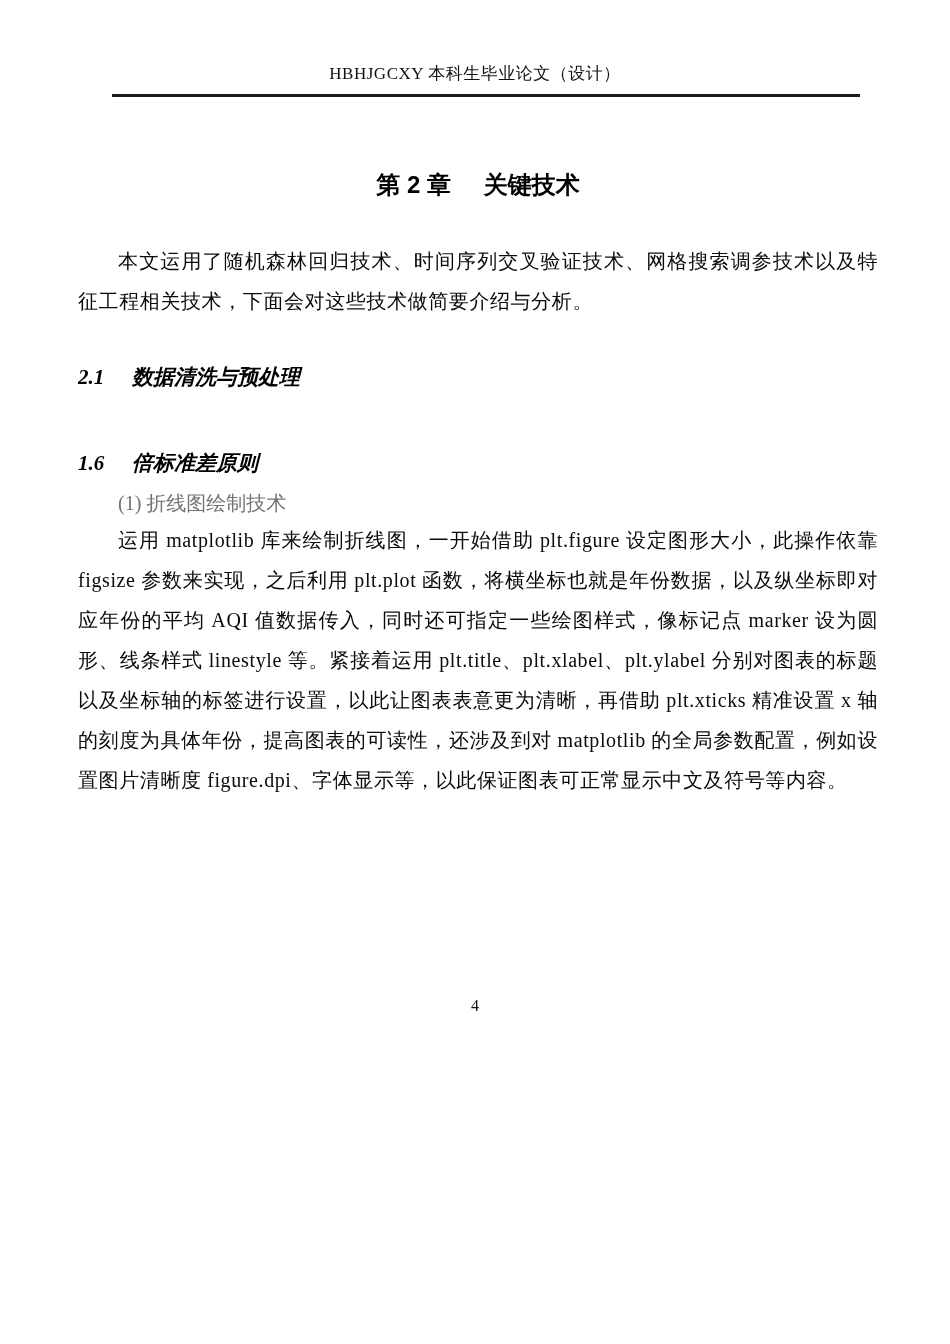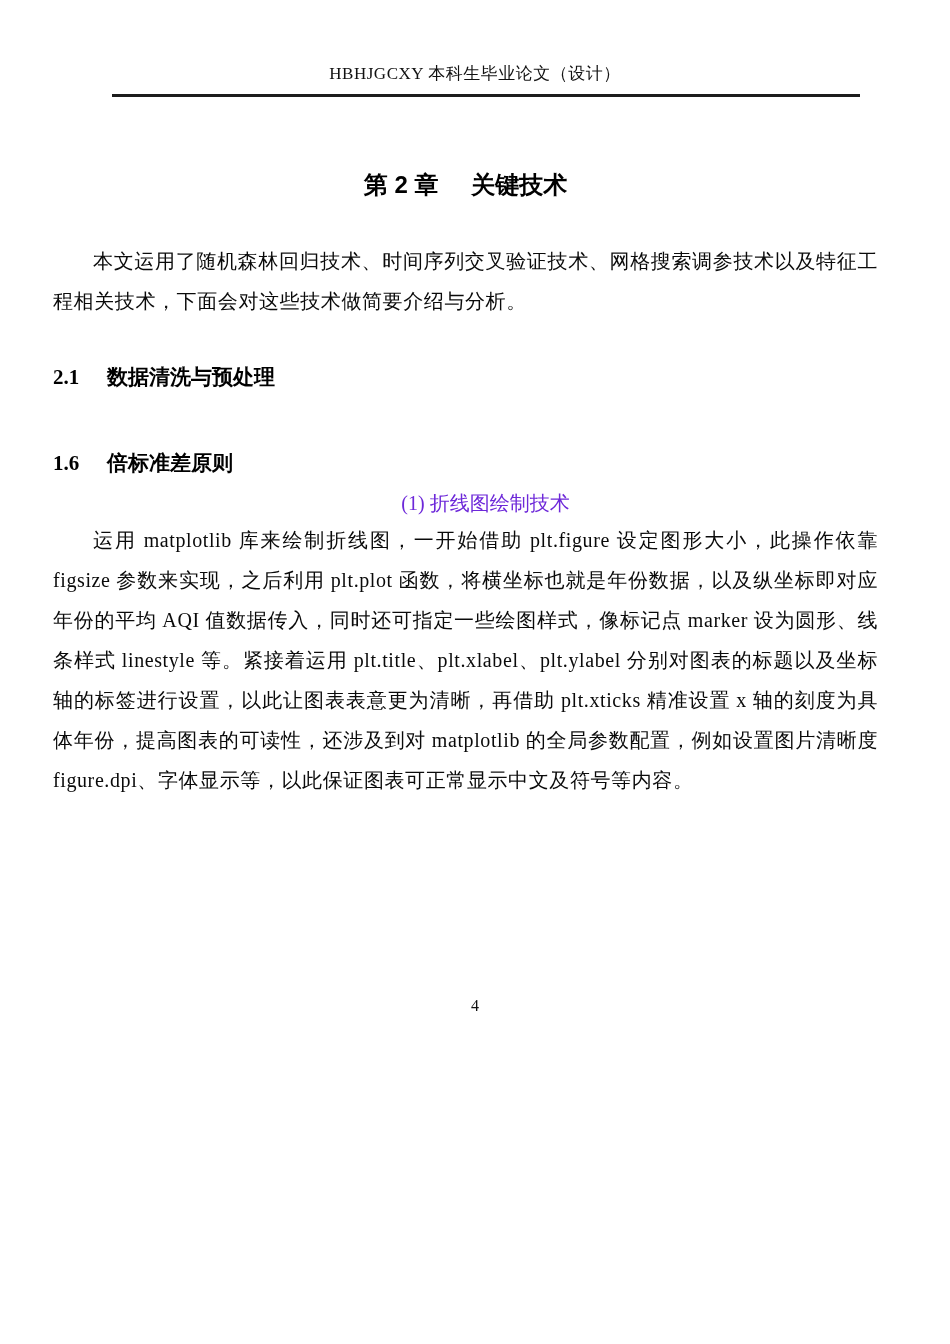--- a/index.html
+++ b/index.html
@@ -20,21 +20,21 @@
     font-size: 17px;
     letter-spacing: 0.5px;
     color: #111111;
   }
   .header-rule {
     border: none;
     border-top: 3px solid #1c1c1c;
     margin: 9px 90px 0 112px;
   }
   .content {
-    padding: 0 72px 0 53px;
+    padding: 0 72px 0 78px;
   }
   .chapter-title {
     margin: 72px 0 0 0;
     text-align: center;
     font-family: "Liberation Sans", "DejaVu Sans", sans-serif;
     font-weight: bold;
     font-size: 24px;
     color: #000000;
   }
   .chapter-title .chapter-number { margin-right: 26px; }
@@ -47,33 +47,33 @@
     text-indent: 2em;
     color: #0a0a0a;
   }
   .intro-par { margin-top: 40px; }
   .section-heading {
     margin: 42px 0 10px 0;
     font-family: "Liberation Sans", "DejaVu Sans", sans-serif;
     font-weight: bold;
     font-size: 21px;
     color: #000000;
+    font-style: italic;
   }
   .section-heading .section-number {
     font-family: "Liberation Serif", "DejaVu Serif", serif;
     margin-right: 22px;
   }
   .section-heading-2 { margin-top: 58px; }
   .list-item {
     margin: 4px 0 0 0;
     font-size: 20px;
     line-height: 32.5px;
     text-indent: 2em;
-    color: #6d28d9;
-    text-align: center;
+    color: #737373;
   }
   .page-footer {
     position: absolute;
     left: 0;
     right: 0;
     bottom: 78px;
     text-align: center;
     font-size: 16px;
     color: #111111;
   }

